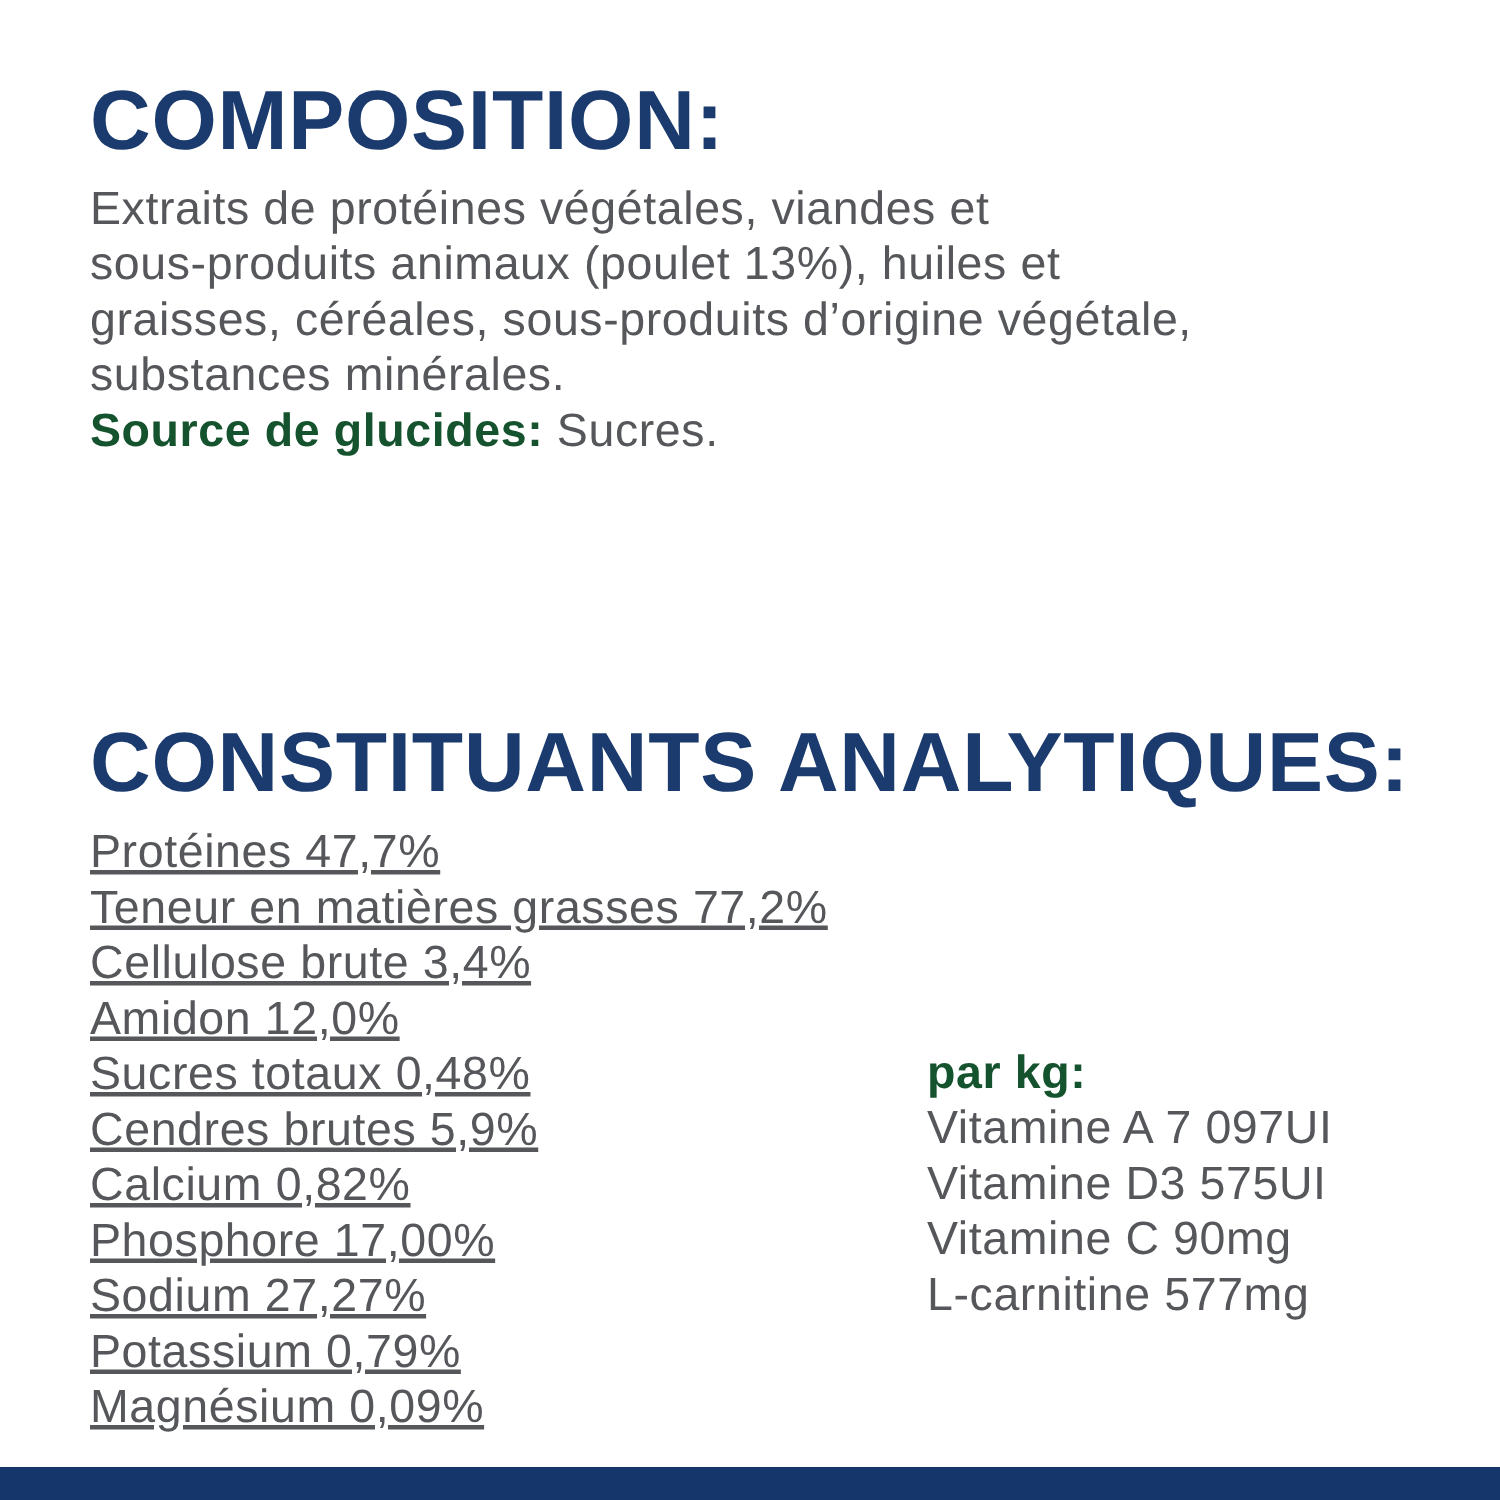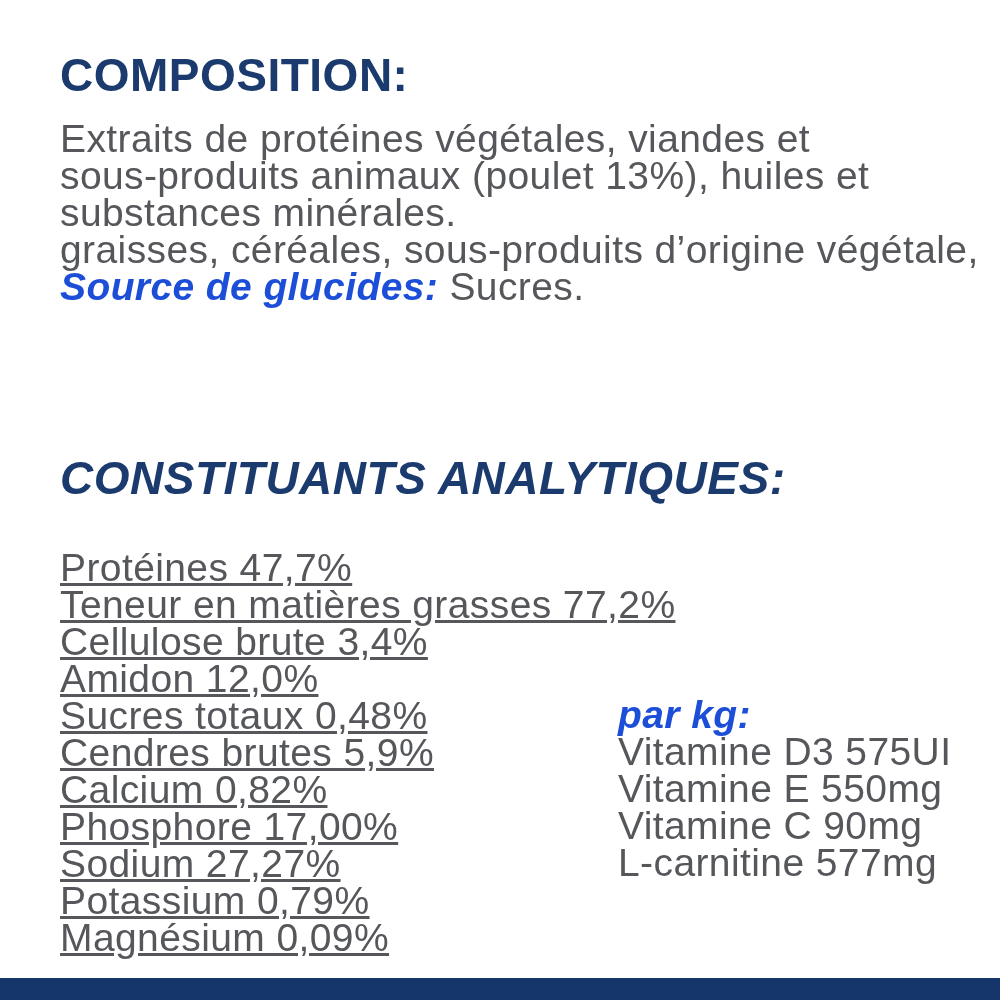--- a/index.html
+++ b/index.html
@@ -12,46 +12,45 @@
     width: 1000px;
     height: 1000px;
     background: #ffffff;
     overflow: hidden;
     font-family: "Liberation Sans", sans-serif;
   }
   .heading {
     position: absolute;
     left: 60px;
     margin: 0;
-    font-size: 46px;
+    font-size: 56px;
     line-height: 1;
     font-weight: 700;
     color: #1b3b6e;
     letter-spacing: 0.5px;
     white-space: nowrap;
   }
   #composition-heading { top: 52px; }
-  #analytical-heading  { top: 455px; font-style: italic; }
+  #analytical-heading  { top: 480px; }
 
   .body-text {
     position: absolute;
     left: 60px;
-    font-size: 39px;
+    font-size: 31px;
     line-height: 37px;
     color: #55575b;
     letter-spacing: 0.4px;
   }
   .body-text div { white-space: nowrap; }
 
   #composition-text { top: 120px; }
 
   .bold-gray {
     font-weight: 700;
-    color: #1d4ed8;
-    font-style: italic;
+    color: #14532d;
   }
 
   #nutrient-list { top: 549px; text-decoration: underline; }
   #per-kg-list   { top: 696px; left: 618px; }
 
   .footer-bar {
     position: absolute;
     left: 0;
     bottom: 0;
     width: 1000px;
@@ -62,22 +61,22 @@
 </head>
 <body>
 
 <div class="page">
 
   <h1 class="heading" id="composition-heading">COMPOSITION:</h1>
 
   <div class="body-text" id="composition-text">
     <div>Extraits de protéines végétales, viandes et</div>
     <div>sous-produits animaux (poulet 13%), huiles et</div>
+    <div>graisses, céréales, sous-produits d’origine végétale,</div>
     <div>substances minérales.</div>
-    <div>graisses, céréales, sous-produits d’origine végétale,</div>
     <div>
       <span class="bold-gray">Source de glucides:</span>
       <span>Sucres.</span>
     </div>
   </div>
 
   <h1 class="heading" id="analytical-heading">CONSTITUANTS ANALYTIQUES:</h1>
 
   <div class="body-text" id="nutrient-list">
     <div>Protéines 47,7%</div>
@@ -88,21 +87,21 @@
     <div>Cendres brutes 5,9%</div>
     <div>Calcium 0,82%</div>
     <div>Phosphore 17,00%</div>
     <div>Sodium 27,27%</div>
     <div>Potassium 0,79%</div>
     <div>Magnésium 0,09%</div>
   </div>
 
   <div class="body-text" id="per-kg-list">
     <div class="bold-gray">par kg:</div>
+    <div>Vitamine A 7 097UI</div>
     <div>Vitamine D3 575UI</div>
-    <div>Vitamine E 550mg</div>
     <div>Vitamine C 90mg</div>
     <div>L-carnitine 577mg</div>
   </div>
 
   <div class="footer-bar"></div>
 
 </div>
 
 </body></html>

